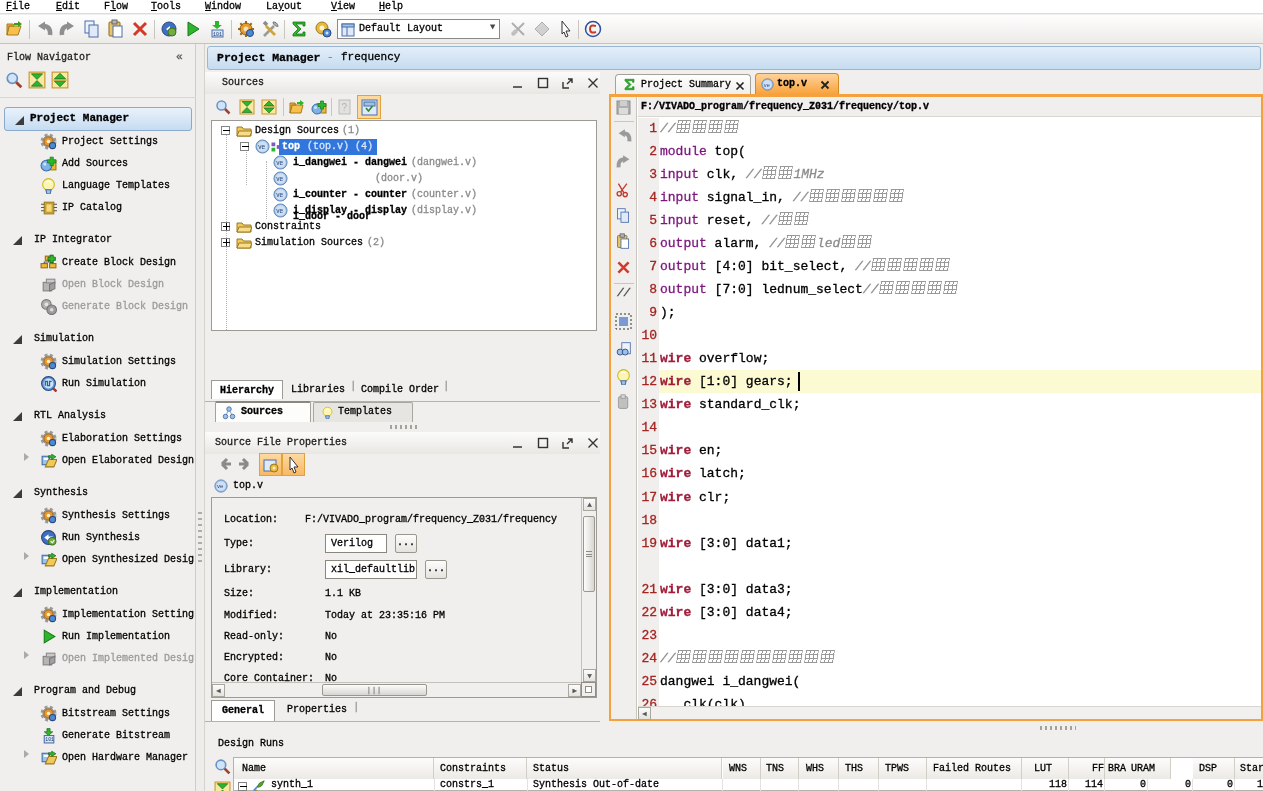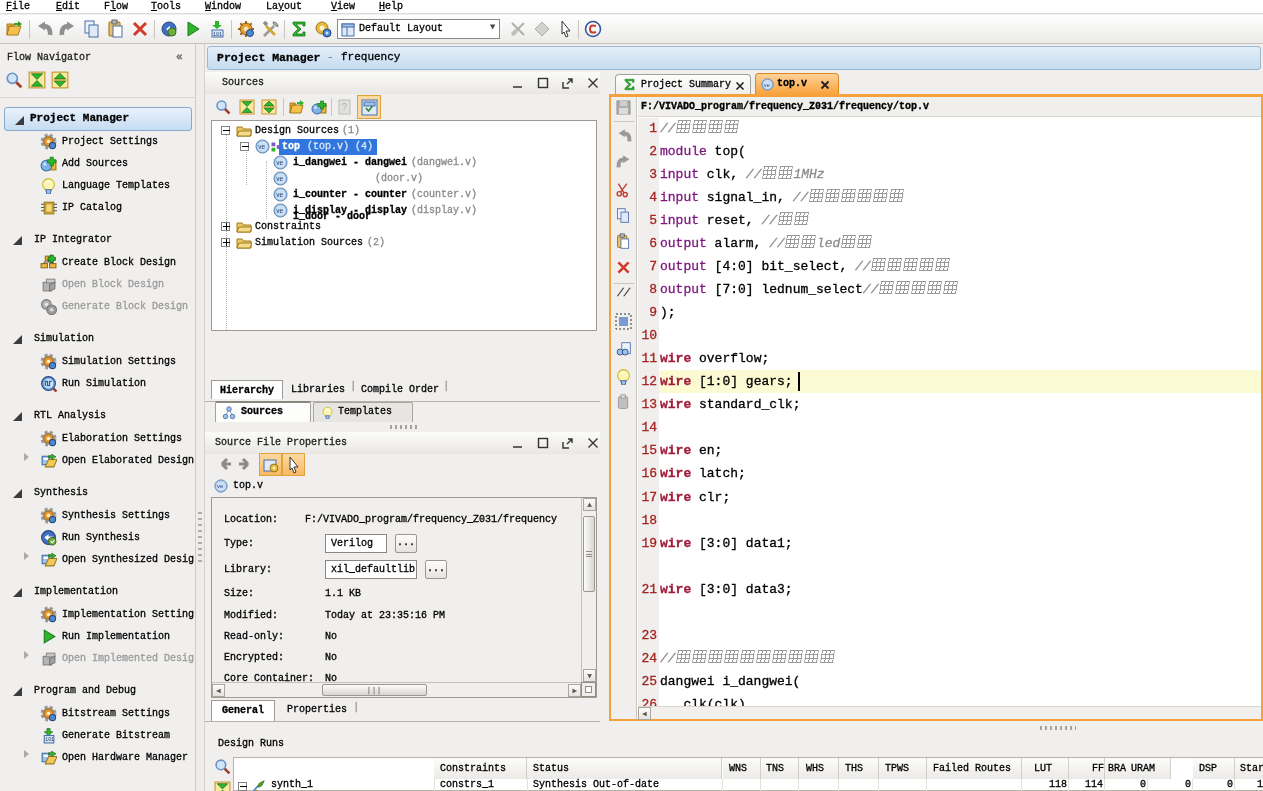--- a/index.html
+++ b/index.html
@@ -714,39 +714,41 @@
         <div class="cl" style="top:229px"><span class="ln">11</span><span style="position:absolute;left:22px"><b class="kwr">wire</b> overflow;</span></div>
         <div class="cl" style="top:252px"><span class="ln">12</span><span style="position:absolute;left:22px"><b class="kwr">wire</b> [1:0] gears;</span><span style="position:absolute;left:160px;top:2px;width:2px;height:19px;background:#000;"></span></div>
         <div class="cl" style="top:275px"><span class="ln">13</span><span style="position:absolute;left:22px"><b class="kwr">wire</b> standard_clk;</span></div>
         <div class="cl" style="top:298px"><span class="ln">14</span></div>
         <div class="cl" style="top:321px"><span class="ln">15</span><span style="position:absolute;left:22px"><b class="kwr">wire</b> en;</span></div>
         <div class="cl" style="top:344px"><span class="ln">16</span><span style="position:absolute;left:22px"><b class="kwr">wire</b> latch;</span></div>
         <div class="cl" style="top:368px"><span class="ln">17</span><span style="position:absolute;left:22px"><b class="kwr">wire</b> clr;</span></div>
         <div class="cl" style="top:391px"><span class="ln">18</span></div>
         <div class="cl" style="top:414px"><span class="ln">19</span><span style="position:absolute;left:22px"><b class="kwr">wire</b> [3:0] data1;</span></div>
         <div class="cl" style="top:460px"><span class="ln">21</span><span style="position:absolute;left:22px"><b class="kwr">wire</b> [3:0] data3;</span></div>
+        <div class="cl" style="top:483px"><span class="ln">22</span><span style="position:absolute;left:22px"><b class="kwr">wire</b> [3:0] data4;</span></div>
         <div class="cl" style="top:506px"><span class="ln">23</span></div>
         <div class="cl" style="top:529px"><span class="ln">24</span><span style="position:absolute;left:22px" class="cmt">//<i class="cjk"></i><i class="cjk"></i><i class="cjk"></i><i class="cjk"></i><i class="cjk"></i><i class="cjk"></i><i class="cjk"></i><i class="cjk"></i><i class="cjk"></i><i class="cjk"></i></span></div>
         <div class="cl" style="top:552px"><span class="ln">25</span><span style="position:absolute;left:22px">dangwei i_dangwei(</span></div>
         <div class="cl" style="top:575px"><span class="ln">26</span><span style="position:absolute;left:22px">  .clk(clk)</span></div>
       </div>
       <div id="hscroll">
         <div style="position:absolute;left:0;top:0px;width:13px;height:13px;background:linear-gradient(#fcfcfb,#e5e3df);border:1px solid #aaa79f;text-align:center;font-size:7px;line-height:12px;color:#555;">◄</div>
       </div>
     </div>
   </div>
   <div id="designruns" class="abs">
     <span style="position:absolute;left:13px;top:4px;">Design Runs</span>
     <svg class="abs" style="left:9px;top:24px" width="17" height="17" viewBox="0 0 16 16">
         <use href="#srch"></use>
       </svg>
     <svg class="abs" style="left:9px;top:47px" width="17" height="17" viewBox="0 0 16 16">
         <use href="#collap"></use>
       </svg>
     <div style="position:absolute;left:28px;top:23px;width:1030px;height:34px;background:#fff;border:1px solid #b5b2ac;border-right:0;">
+      <div class="th" style="left:0px;width:200px;"><span style="margin-left:8px;">Name</span></div>
       <div class="th" style="left:200px;width:93px;"><span style="margin-left:6px;">Constraints</span></div>
       <div class="th" style="left:293px;width:195px;"><span style="margin-left:6px;">Status</span></div>
       <div class="th" style="left:489px;width:38px;"><span style="margin-left:6px;">WNS</span></div>
       <div class="th" style="left:527px;width:38px;"><span style="margin-left:5px;">TNS</span></div>
       <div class="th" style="left:565px;width:40px;"><span style="margin-left:7px;">WHS</span></div>
       <div class="th" style="left:605px;width:40px;"><span style="margin-left:6px;">THS</span></div>
       <div class="th" style="left:645px;width:48px;"><span style="margin-left:6px;">TPWS</span></div>
       <div class="th" style="left:693px;width:95px;"><span style="margin-left:6px;">Failed Routes</span></div>
       <div class="th" style="left:788px;width:47px;"><span style="margin-left:12px;">LUT</span></div>
       <div class="th" style="left:835px;width:36px;"><span style="margin-left:23px;">FF</span></div>

